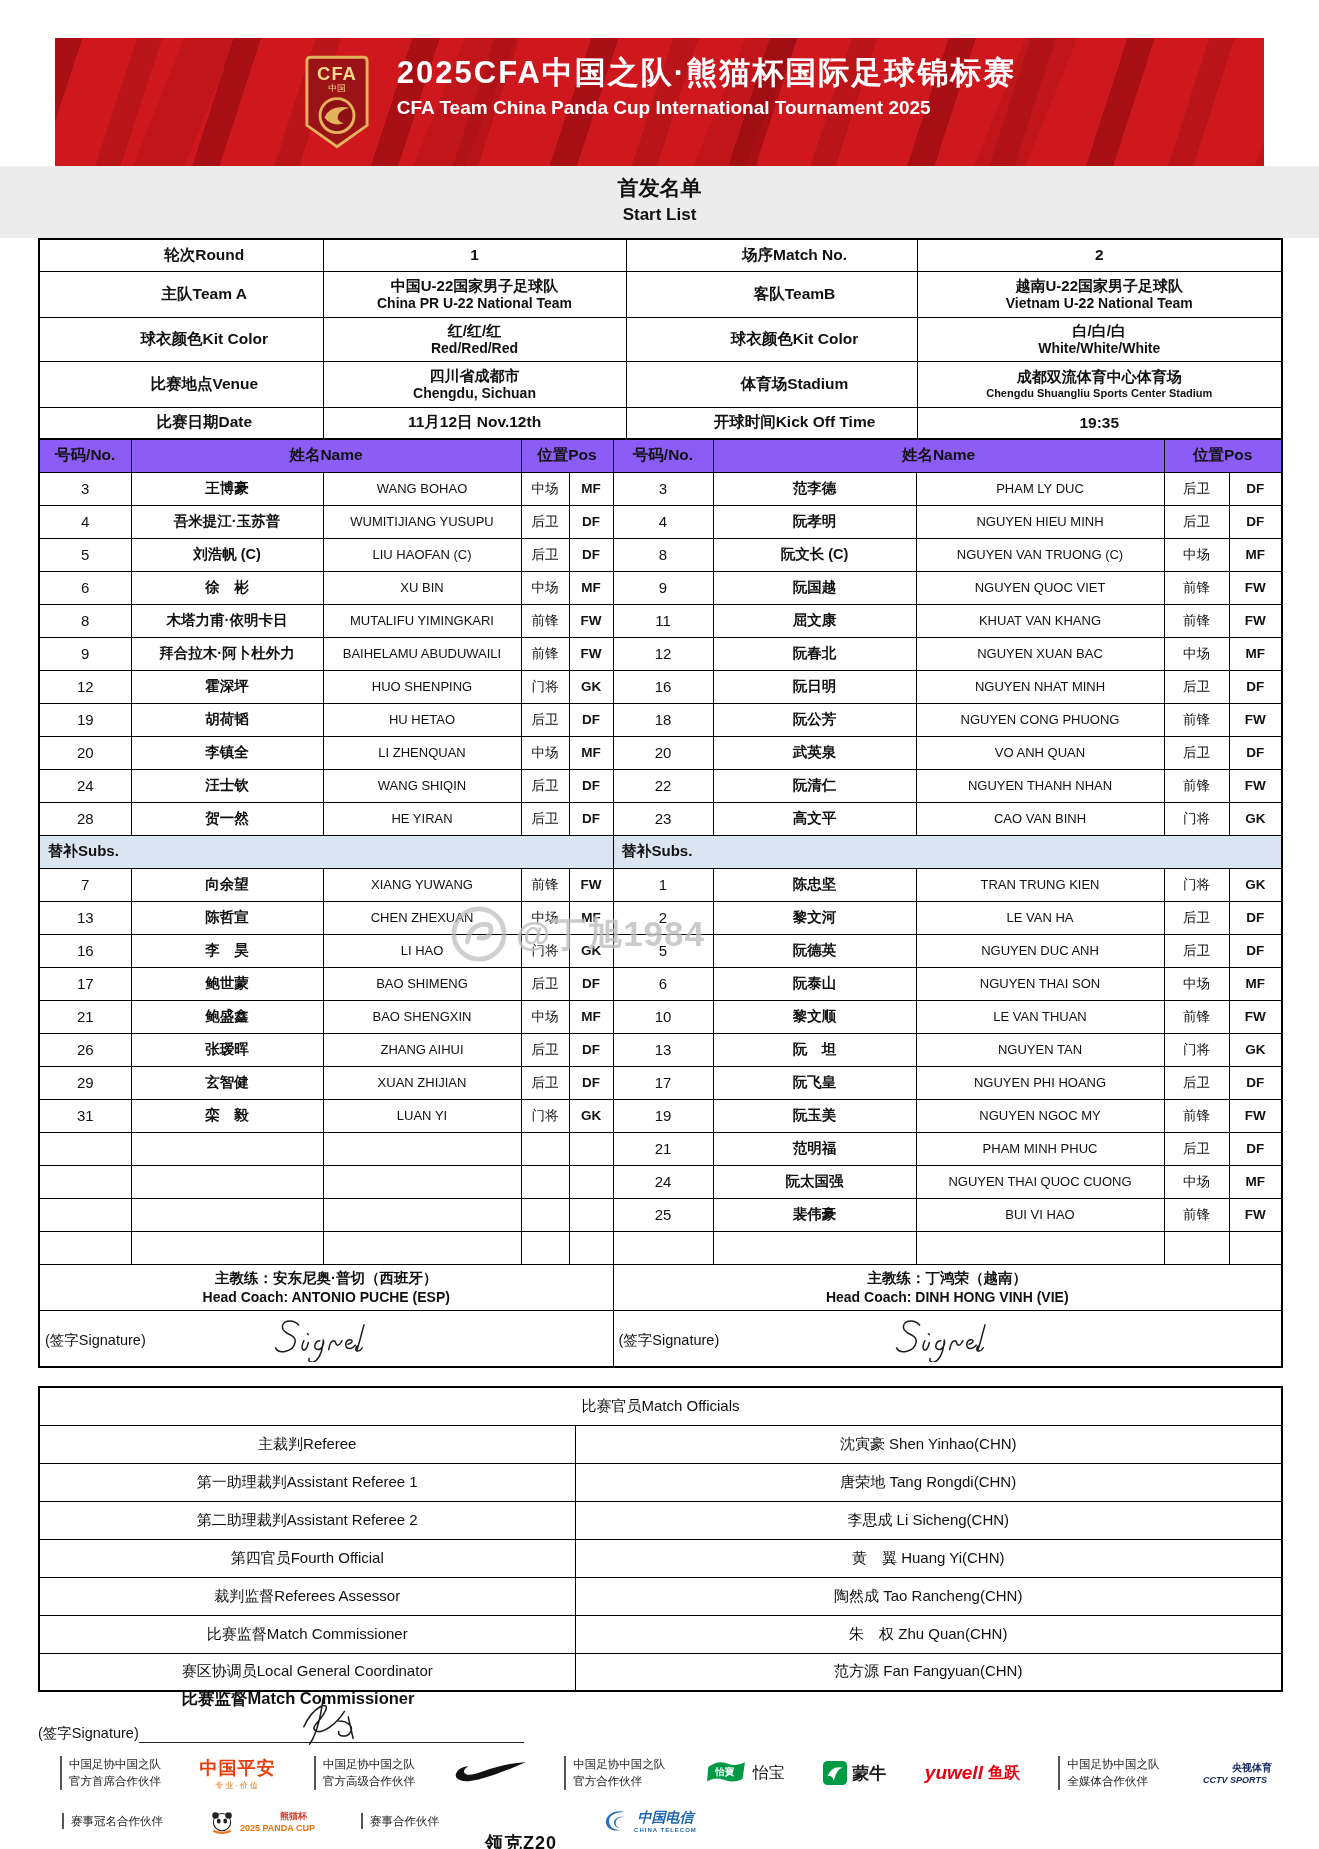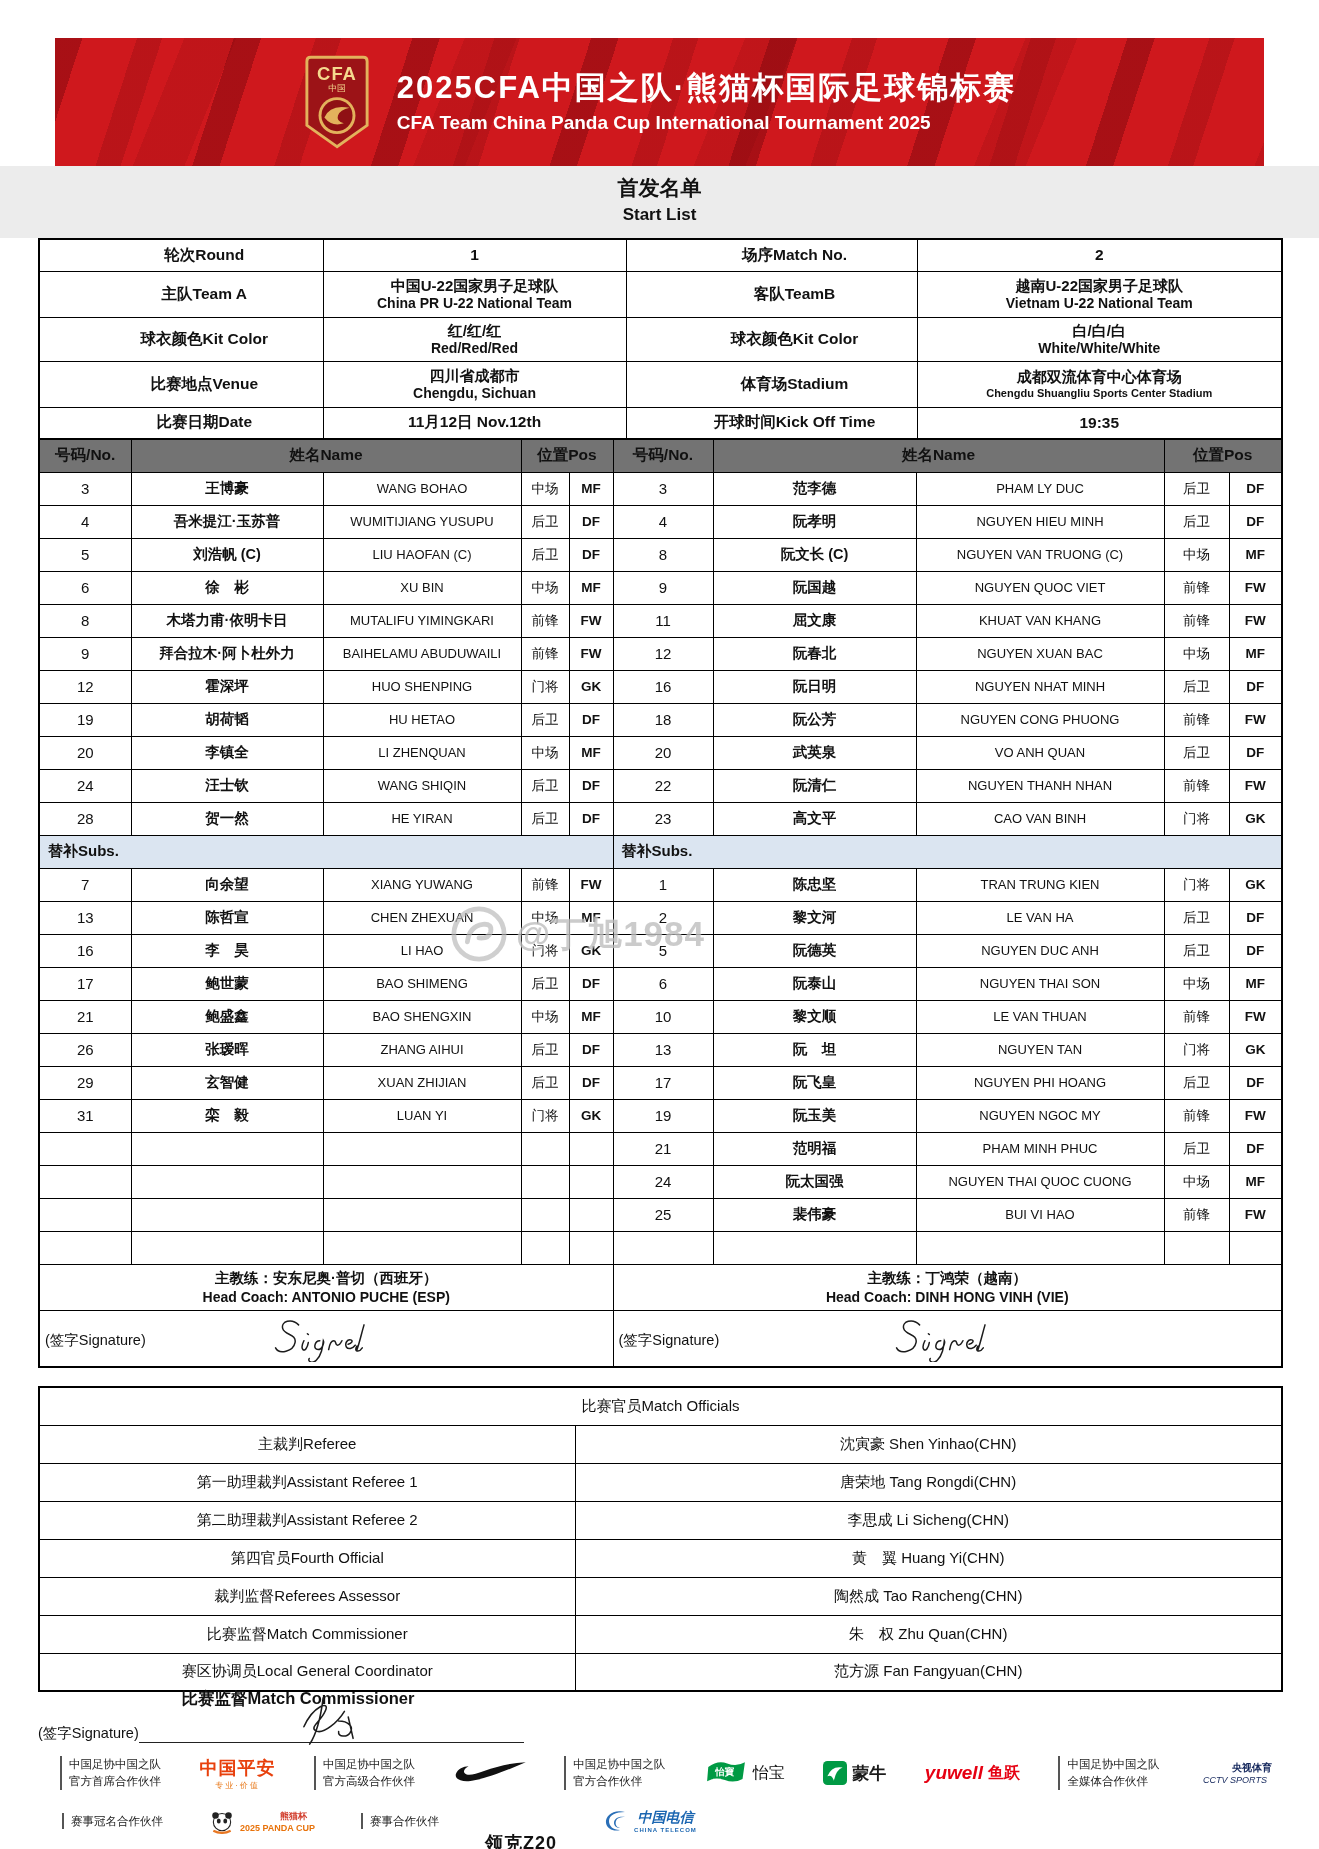--- a/index.html
+++ b/index.html
@@ -7,21 +7,21 @@
     font-family:"Liberation Sans","DejaVu Sans",sans-serif; color:#111; }
 
   
   .banner { position:absolute; left:55px; top:38px; width:1209px; height:128px;
     background:#cf181d; overflow:hidden; display:flex; align-items:center; justify-content:center; }
   .banner::before { content:""; position:absolute; inset:0;
     background:
       repeating-linear-gradient(108deg, rgba(120,6,12,.45) 0 26px, rgba(0,0,0,0) 26px 78px, rgba(150,14,18,.38) 78px 102px, rgba(0,0,0,0) 102px 170px),
       repeating-linear-gradient(112deg, rgba(0,0,0,0) 0 120px, rgba(165,16,20,.35) 120px 168px, rgba(0,0,0,0) 168px 260px);
   }
-  .banner-inner { position:relative; display:flex; align-items:center; gap:26px; }
+  .banner-inner { position:relative; display:flex; align-items:flex-start; gap:26px; }
   .banner-logo { width:68px; height:94px; flex:0 0 auto; }
   .banner-text { text-align:left; color:#fff; }
   .banner-title-cn { font-size:31px; font-weight:bold; letter-spacing:2px; line-height:1.15; }
   .banner-title-en { font-size:19px; font-weight:bold; margin-top:6px; }
 
   
   .title-strip { position:absolute; left:0; top:166px; width:1319px; height:72px;
     background:#ececec; text-align:center; }
   .title-cn { font-size:21px; font-weight:bold; padding-top:8px; }
   .title-en { font-size:17px; font-weight:bold; margin-top:3px; }
@@ -32,21 +32,21 @@
   table.outer { border:2.5px solid #000; }
   td,th { border:1.5px solid #000; text-align:center; vertical-align:middle; padding:0 2px; overflow:hidden; }
   .roster-table { margin-top:-2px; }
   .lbl { font-weight:bold; font-size:15.5px;padding-left:48px; }
   .val { font-weight:bold; font-size:15.5px; }
   .cn-line { display:block; font-weight:bold; font-size:15px; line-height:1.3; }
   .en-line { display:block; font-weight:bold; font-size:14px; line-height:1.25; }
   .stadium-cn { font-size:15px; } .stadium-en { font-size:11px; }
   tr.r32 td { height:32px; } tr.r46 td { height:46px; } tr.r44 td { height:44px; }
   tr.r33 td { height:33px; }
-  .roster-table th { font-weight:bold; font-size:15.5px; height:33px; background:#737373; }
+  .roster-table th { font-weight:bold; font-size:15.5px; height:33px; background:#8b5cf6; }
   .roster-table td { height:33px; font-size:14.5px; }
   .roster-table td.c0 { font-size:15px; }
   .roster-table td.c1 { font-weight:600; }
   .roster-table td.c2 { font-size:13px; font-weight:500; }
   .roster-table td.c3 { font-size:13.5px; }
   .roster-table td.c4 { font-size:13.5px; font-weight:600; }
   tr.band td { background:#dbe5f1; text-align:left; font-weight:bold; font-size:15px; padding-left:8px; height:33px; }
   tr.coach td { height:46px; }
   .coach-cn { display:block; font-size:14.5px; font-weight:600; line-height:1.5; }
   .coach-en { display:block; font-size:14px; font-weight:600; line-height:1.2; }
@@ -83,21 +83,21 @@
   .sp-pingan .stack, .sp-cctv .stack, .sp-pandacup .stack, .sp-telecom .stack { display:flex; flex-direction:column; align-items:center; }
   .sp-pingan .sp-text { font-size:18px; font-weight:800; color:#e8400c; letter-spacing:1px; }
   .sp-pingan .sp-sub { font-size:8px; color:#e87b1e; letter-spacing:2px; }
   .sp-nike svg { width:72px; height:25px; fill:#111; }
   .sp-cestbon svg { width:44px; height:26px; }
   .sp-mengniu svg { width:24px; height:24px; }
   .sp-mengniu .sp-text { font-size:17px; font-weight:800; color:#1a1a1a; }
   .sp-yuwell .sp-text { font-size:19px; font-weight:800; font-style:italic; color:#e60012; }
   .sp-yuwell .sp-sub { font-size:16px; font-weight:800; color:#e60012; }
   .sp-cctv .sp-text { font-size:10px; font-weight:800; color:#14275c;margin-left:34px; }
-  .sp-cctv .sp-sub { font-size:9px; font-weight:400; font-style:italic; color:#14275c; }
+  .sp-cctv .sp-sub { font-size:9px; font-weight:700; font-style:italic; color:#14275c; }
   .sp-pandacup svg { width:26px; height:26px; }
   .sp-pandacup .sp-text { font-size:9px; font-weight:700; color:#d13b2a;padding-left:32px; }
   .sp-pandacup .sp-sub { font-size:9px; font-weight:800; color:#e8730c; }
   .sp-lynkco .sp-text { font-size:18px; font-weight:800; color:#111; letter-spacing:1px;margin-top:44px; }
   .sp-telecom svg { width:26px; height:26px; }
   .sp-telecom .sp-text { font-size:14px; font-weight:800; font-style:italic; color:#1b66b1; }
   .sp-telecom .sp-sub { font-size:6px; font-weight:700; color:#1b66b1; letter-spacing:1px; }
 </style>
 </head>
 <body>

